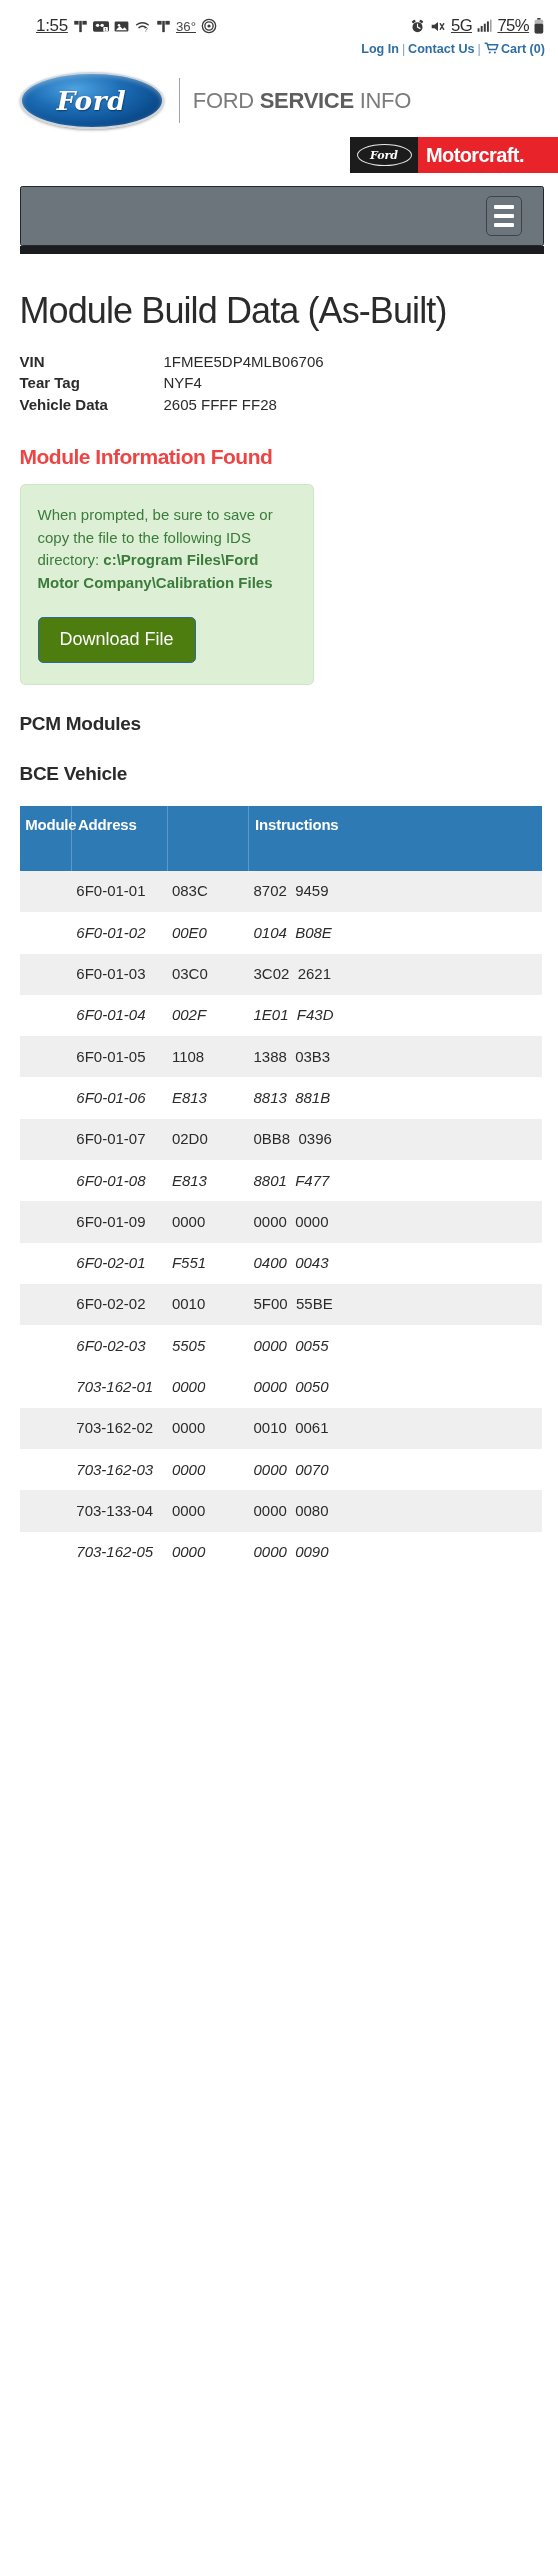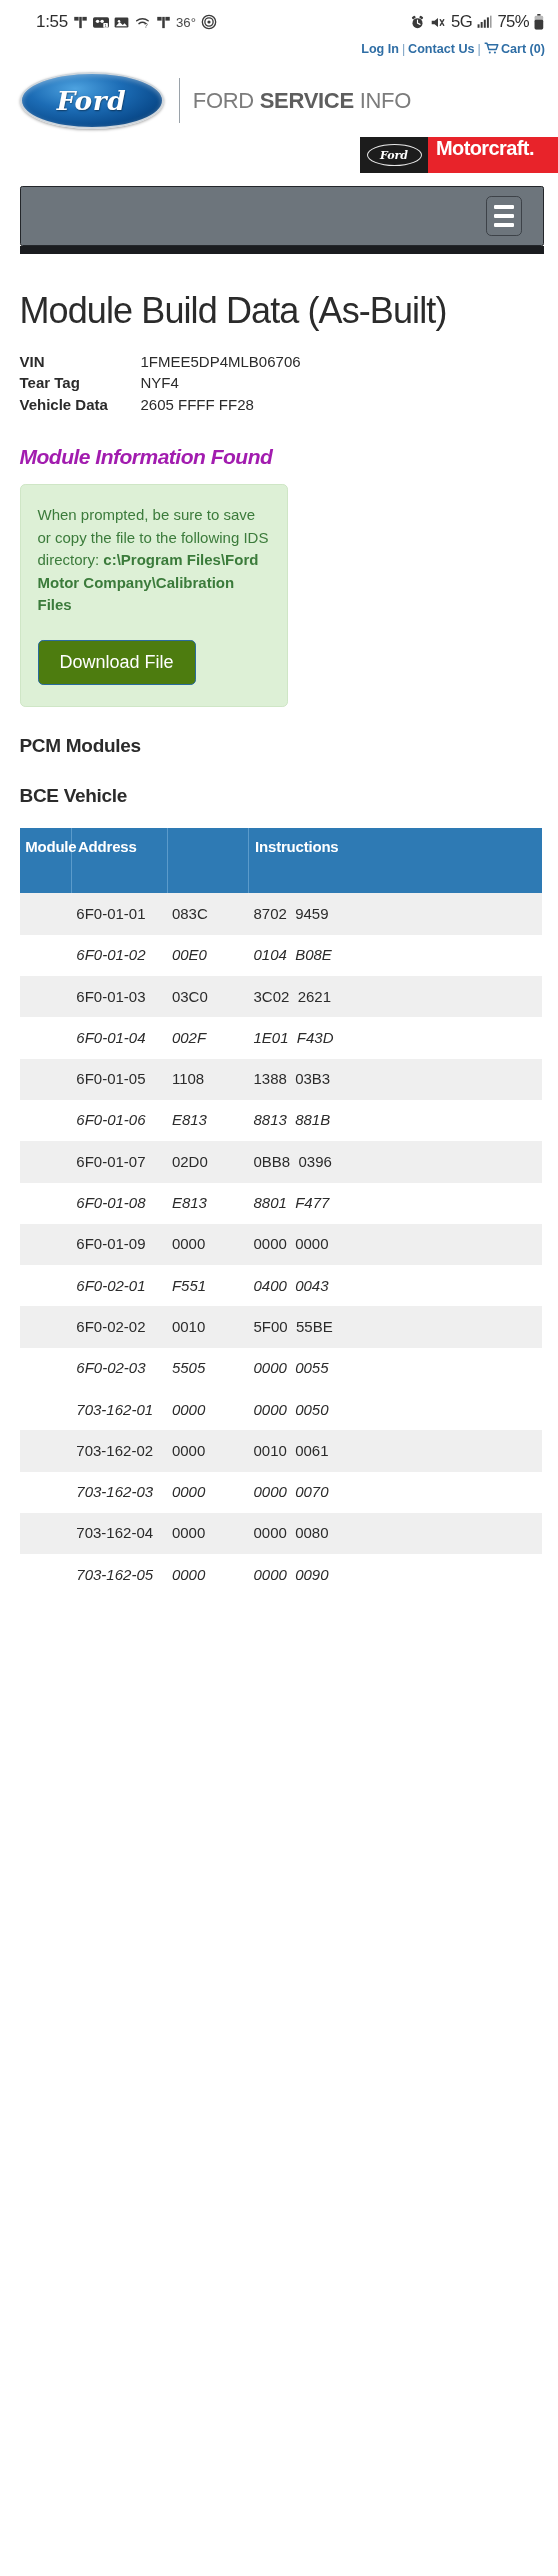--- a/index.html
+++ b/index.html
@@ -10,25 +10,26 @@
     font-family: "Liberation Sans", sans-serif;
     -webkit-font-smoothing: antialiased;
   }
 
   body { width: 559px; min-height: 2576px; position: relative; overflow-x: hidden; }
 
   
   .statusbar {
     height: 36px;
     display: flex;
-    align-items: center;
+    align-items: flex-end;
     justify-content: space-between;
     padding: 8px 15px 0 36px;
     background: #ffffff;
     color: #3a3a3a;
+    text-decoration: underline;
   }
   .sb-left, .sb-right { display: flex; align-items: center; gap: 5.2px; }
   .sb-time { font-size: 17px; letter-spacing: -0.3px; color: #2e2e2e; }
   .sb-temp { font-size: 13.2px; color: #4a4a4a; }
   .sb-batt { font-size: 16.7px; color: #2e2e2e; letter-spacing: -0.6px; }
   .sb-ico { display: inline-flex; align-items: center; justify-content: center; }
 
   
   .toplinks {
     padding: 5.7px 14px 9.2px 0;
@@ -75,22 +76,22 @@
   .mc-ford .ov {
     width: 55px; height: 22px; border-radius: 50%;
     border: 1.7px solid #e8e8e8;
     display: flex; align-items: center; justify-content: center;
   }
   .mc-ford .ov span {
     font-family: "DejaVu Serif", serif; font-style: italic; font-weight: bold;
     color: #fff; font-size: 11px;
   }
   .mc-red {
-    background: #e8232a; height: 36px; width: 131px;
-    display: flex; align-items: flex-start; padding-left: 8px;
+    background: #e8232a; height: 36px; width: 141px;
+    display: flex; align-items: center; padding-left: 8px;
   }
   .mc-red span {
     color: #fff; font-size: 20px; font-weight: bold; letter-spacing: -0.6px;
   }
 
   
   .navwrap { padding: 7px 15px 0 19.5px; }
   .navbar {
     background: #6d757c;
     border: 1.7px solid #23262a;
@@ -118,37 +119,36 @@
     font-size: 36px;
     font-weight: normal;
     color: #2b2b2b;
     line-height: 1.12;
     letter-spacing: -0.9px;
     margin: 37px 0 0 0;
     max-width: 477px;
   }
 
   .vinblock { margin-top: 19.5px; }
-  .vinrow { display: flex; font-size: 15px; line-height: 1.45; color: #2b2b2b; }
+  .vinrow { display: flex; font-size: 15px; line-height: 1.45; color: #2b2b2b; gap: 23px; }
   .vinrow .lbl { font-weight: bold; width: 121px; flex: none; }
   .vinrow .val { font-weight: normal; }
 
   h2.secttitle {
     font-size: 21px;
     font-weight: bold;
-    color: #a21caf;
+    color: #ef4444;
     letter-spacing: -0.5px;
     margin: 29px 0 0 0;
-    font-style: italic;
   }
 
   
   .alert {
     margin: 15px 0 0 0;
-    width: 268px;
+    width: 294px;
     background: #ddf0d6;
     border: 0.6px solid #cfe6c6;
     border-radius: 5.2px;
     padding: 19.5px 17px 21px 17px;
   }
   .alert p {
     font-size: 15px;
     line-height: 1.5;
     color: #3b7b3b;
   }
@@ -472,21 +472,21 @@
             <td class="h2c">0010&nbsp;&nbsp;0061</td>
           </tr>
           <tr class="even">
             <td></td>
             <td class="mod">703-162-03</td>
             <td class="h1c">0000</td>
             <td class="h2c">0000&nbsp;&nbsp;0070</td>
           </tr>
           <tr class="odd">
             <td></td>
-            <td class="mod">703-162-04</td>
+            <td class="mod">703-133-04</td>
             <td class="h1c">0000</td>
             <td class="h2c">0000&nbsp;&nbsp;0080</td>
           </tr>
           <tr class="even">
             <td></td>
             <td class="mod">703-162-05</td>
             <td class="h1c">0000</td>
             <td class="h2c">0000&nbsp;&nbsp;0090</td>
           </tr>
         </tbody>

